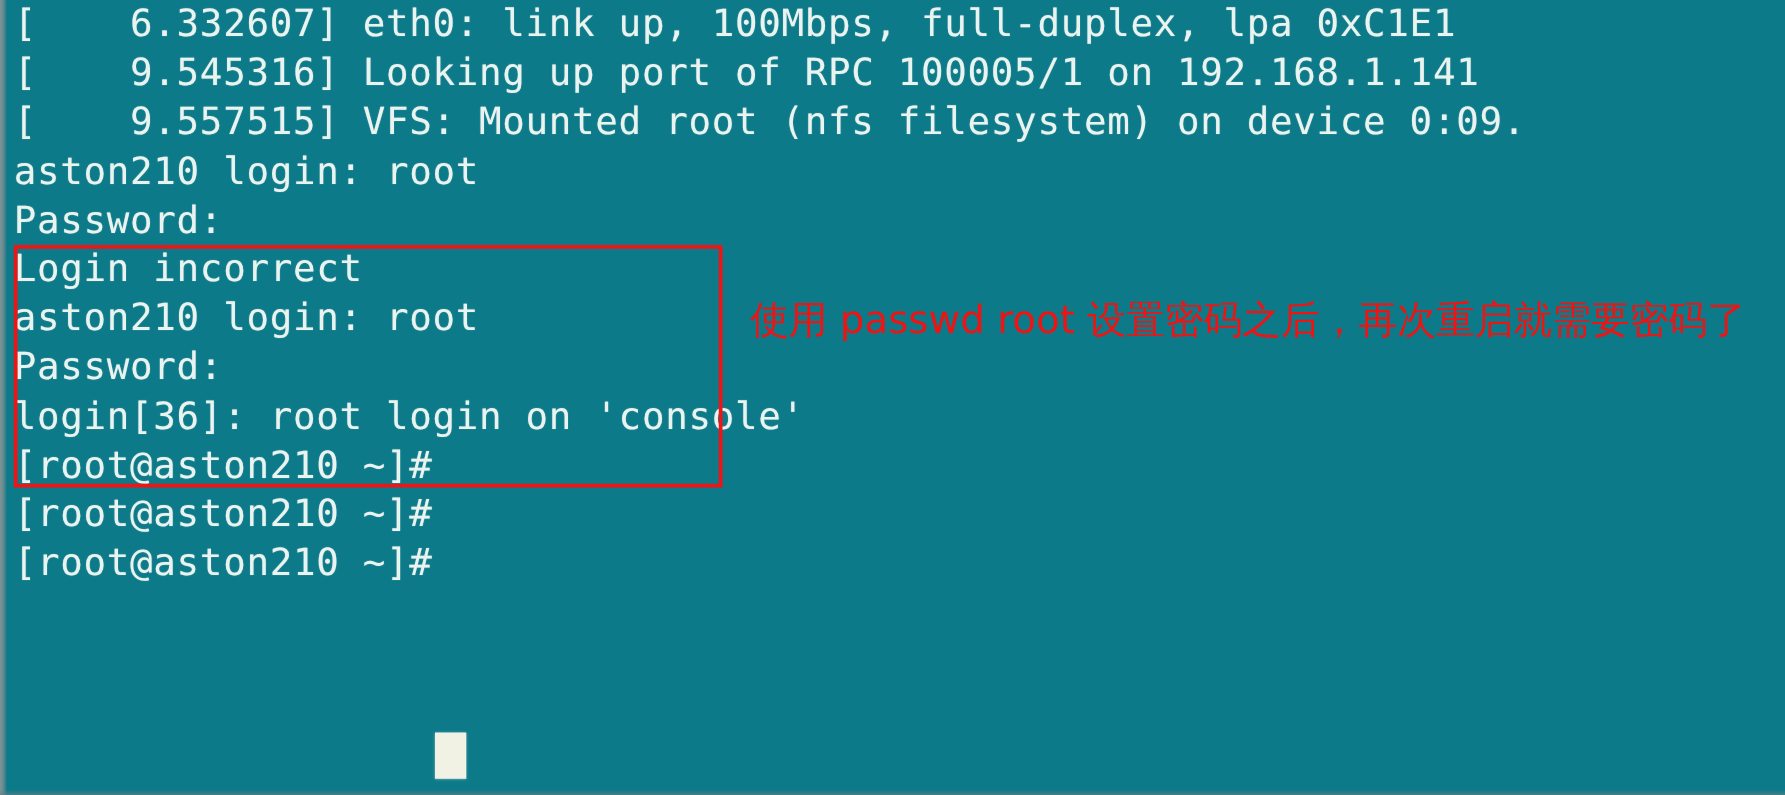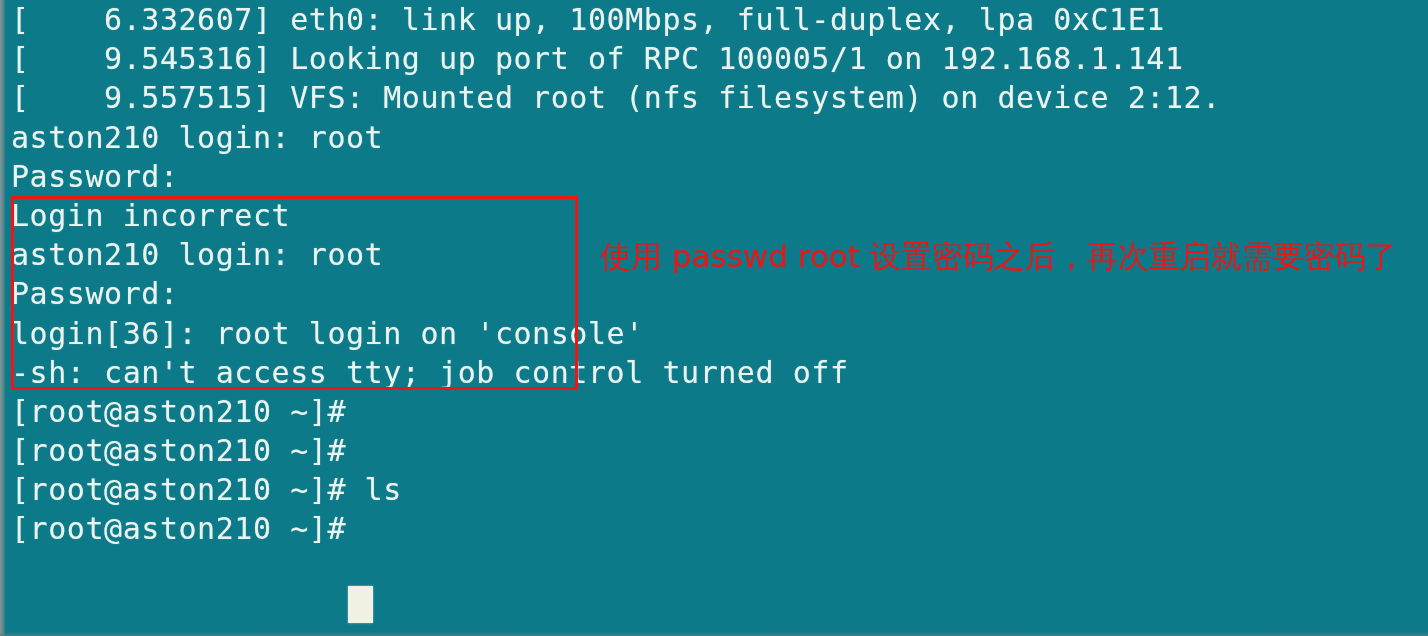--- a/index.html
+++ b/index.html
@@ -89,31 +89,29 @@
 </head>
 <body>
 
 <div id="screen">
 
   <div class="bezel-left"></div>
 
   <div id="console-text">
     <div class="line">[    6.332607] eth0: link up, 100Mbps, full-duplex, lpa 0xC1E1</div>
     <div class="line">[    9.545316] Looking up port of RPC 100005/1 on 192.168.1.141</div>
-    <div class="line">[    9.557515] VFS: Mounted root (nfs filesystem) on device 2:12.</div>
+    <div class="line">[    9.557515] VFS: Mounted root (nfs filesystem) on device 0:09.</div>
     <div class="line">aston210 login: root</div>
     <div class="line">Password:</div>
     <div class="line">Login incorrect</div>
     <div class="line">aston210 login: root</div>
     <div class="line">Password:</div>
     <div class="line">login[36]: root login on 'console'</div>
-    <div class="line">-sh: can't access tty; job control turned off</div>
     <div class="line">[root@aston210 ~]#</div>
     <div class="line">[root@aston210 ~]#</div>
-    <div class="line">[root@aston210 ~]# ls</div>
     <div class="line">[root@aston210 ~]# </div>
   </div>
 
   <div id="login-highlight-box"></div>
 
   <div id="annotation">使用 passwd root 设置密码之后，再次重启就需要密码了</div>
 
   <div id="cursor-block"></div>
 
   <div class="bezel-bottom"></div>

